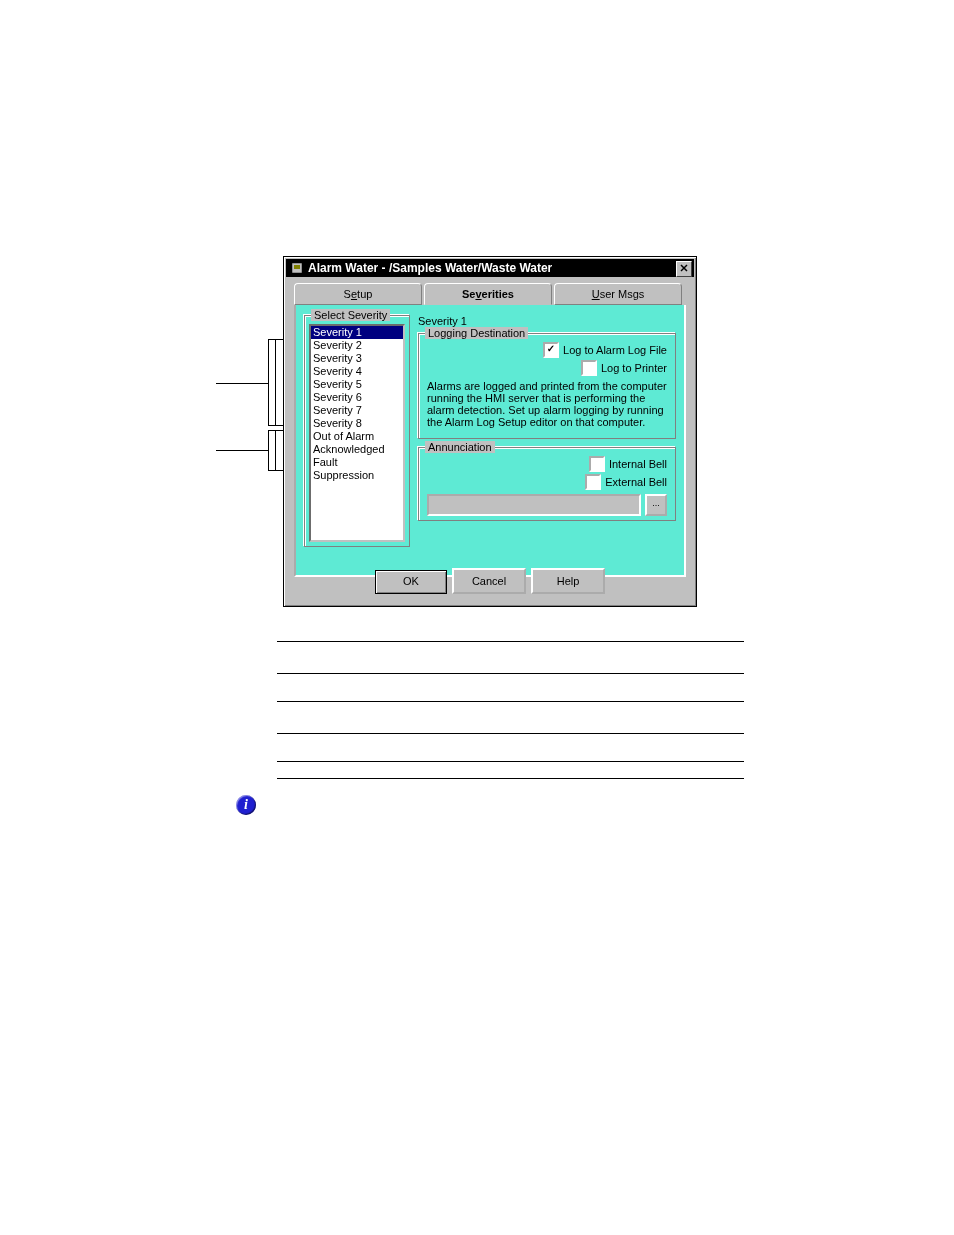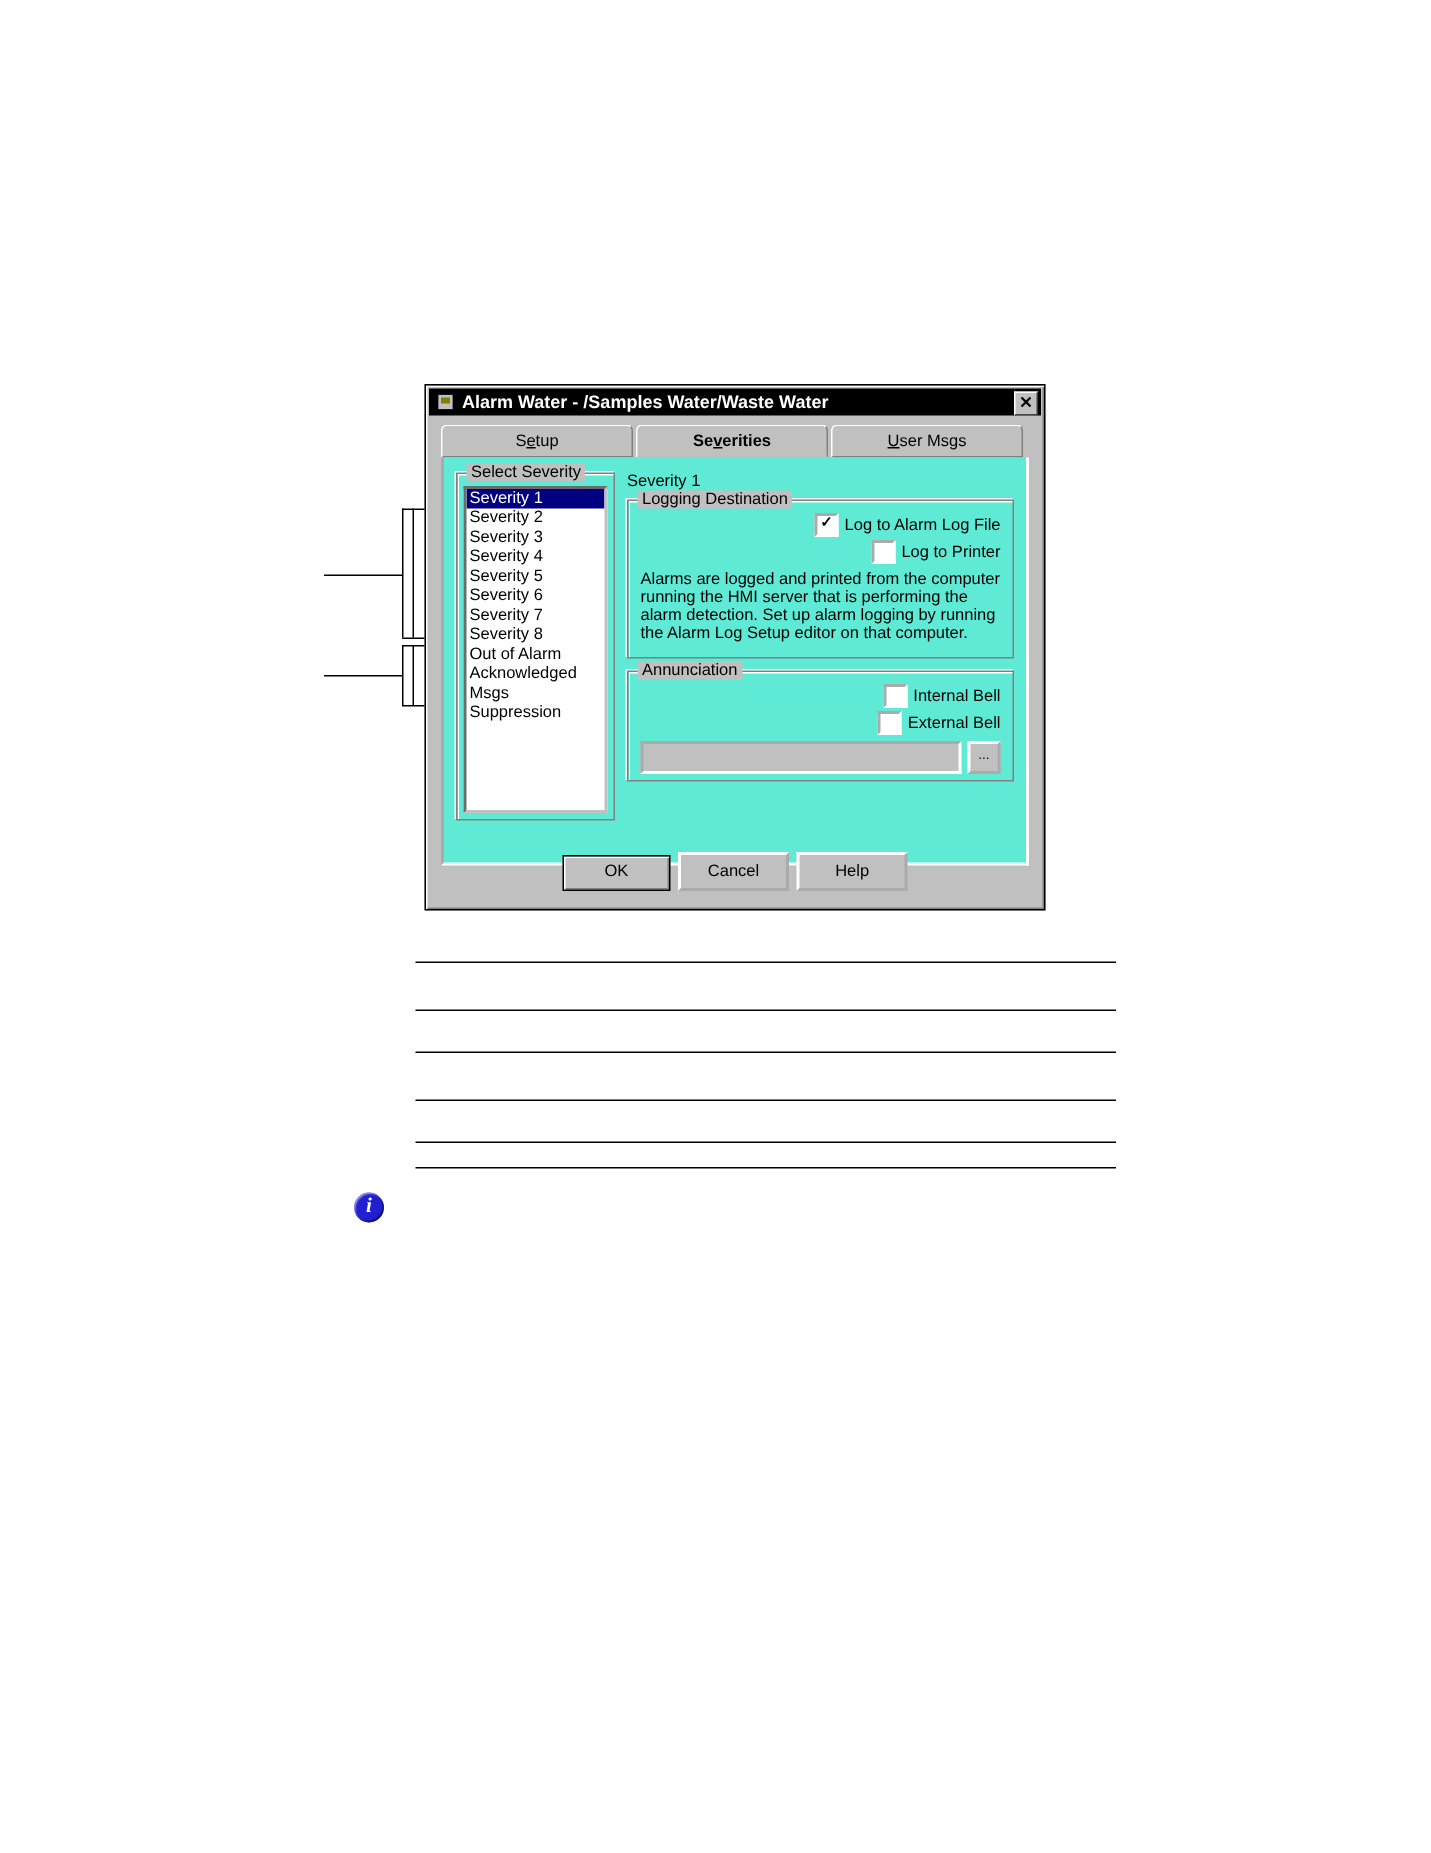--- a/index.html
+++ b/index.html
@@ -356,21 +356,21 @@
           <div class="sev-item selected">Severity 1</div>
           <div class="sev-item">Severity 2</div>
           <div class="sev-item">Severity 3</div>
           <div class="sev-item">Severity 4</div>
           <div class="sev-item">Severity 5</div>
           <div class="sev-item">Severity 6</div>
           <div class="sev-item">Severity 7</div>
           <div class="sev-item">Severity 8</div>
           <div class="sev-item">Out of Alarm</div>
           <div class="sev-item">Acknowledged</div>
-          <div class="sev-item">Msgs</div>
+          <div class="sev-item">Fault</div>
           <div class="sev-item">Suppression</div>
         </div>
       </div>
 
       <div class="right-area">
         <div class="sev-label">Severity 1</div>
 
         <div class="group logdest-group">
           <div class="group-legend">Logging Destination</div>
           <div class="logdest-inner">

